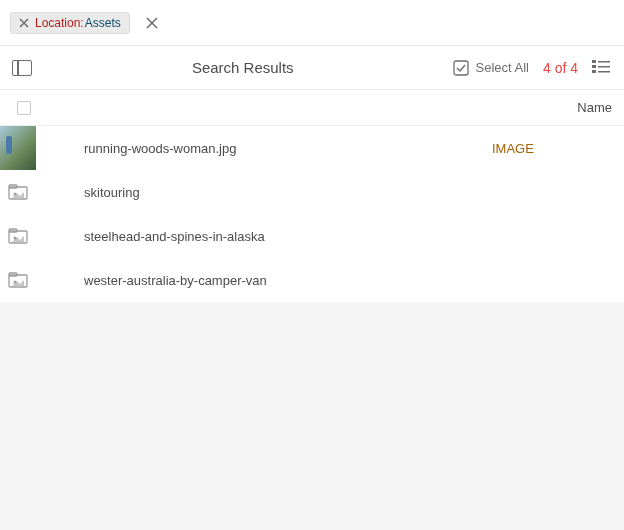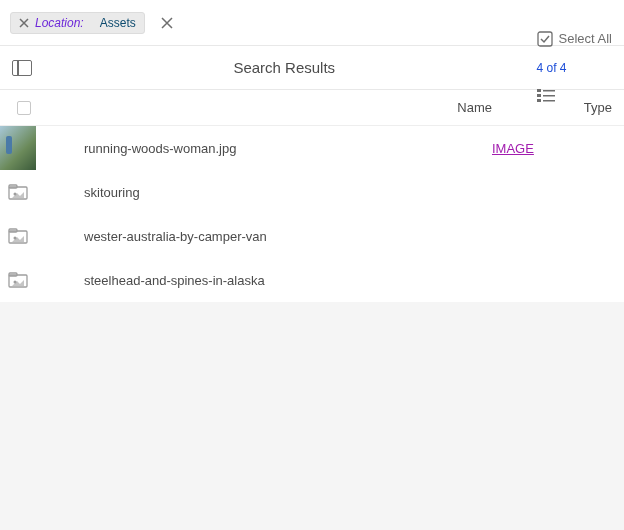--- a/index.html
+++ b/index.html
@@ -2,48 +2,48 @@
 <html><head>
 <meta charset="utf-8">
 <style>
 * { margin: 0; padding: 0; box-sizing: border-box; font-family: -apple-system, BlinkMacSystemFont, "Segoe UI", Arial, sans-serif; }
 body { width: 624px; height: 530px; background: #f5f5f5; color: #4b4b4b; }
 .app { width: 100%; height: 100%; background: #fff; display: flex; flex-direction: column; }
 
 .searchbar { display: flex; align-items: center; height: 46px; padding: 0 10px; border-bottom: 1px solid #e8e8e8; }
 .chip { display: inline-flex; align-items: center; background: #eaeaea; border: 1px solid #dcdcdc; border-radius: 3px; padding: 3px 8px; font-size: 12px; color: #6e6e6e; margin-right: 10px; }
 .chip .x { width: 10px; height: 10px; margin-right: 6px; display: inline-flex; align-items: center; justify-content: center; cursor: pointer; color: #6e6e6e; }
-.chip .label { color: #6d28d9; margin-right: 16px; font-style: italic; }
+.chip .label { color: #b91c1c; margin-right: 1px; }
 .chip .value { color: #0c4a6e; }
 .search-input { flex: 1; border: none; outline: none; font-size: 22px; color: #4b4b4b; padding: 2px 4px; background: transparent; }
 .close-search { width: 24px; height: 24px; display: flex; align-items: center; justify-content: center; cursor: pointer; color: #6e6e6e; }
 
 .toolbar { display: flex; align-items: center; height: 44px; padding: 0 12px; border-bottom: 1px solid #e8e8e8; }
 .rail-toggle { width: 20px; height: 16px; border: 1.5px solid #6e6e6e; border-radius: 2px; position: relative; cursor: pointer; }
 .rail-toggle::before { content: ""; position: absolute; left: 4px; top: 0; bottom: 0; width: 1.5px; background: #6e6e6e; }
 .title { flex: 1; text-align: center; font-size: 15px; font-weight: 400; color: #4b4b4b; }
-.toolbar-right { display: flex; align-items: flex-start; gap: 14px; flex-direction: column; }
+.toolbar-right { display: flex; align-items: flex-end; gap: 14px; }
 .select-all { display: flex; align-items: center; gap: 6px; cursor: pointer; color: #6e6e6e; font-size: 13px; }
 .sel-icon { width: 16px; height: 16px; }
-.count { color: #1d4ed8; font-size: 12px; }
+.count { color: #ef4444; font-size: 14px; }
 .view-toggle { width: 20px; height: 16px; cursor: pointer; color: #6e6e6e; }
 
 .table-header { display: flex; align-items: center; height: 36px; padding: 0 12px 0 10px; border-bottom: 1px solid #eee; font-size: 13px; color: #4b4b4b; font-weight: 400; text-align: right; }
 .sel-col { width: 28px; display: flex; align-items: center; justify-content: center; }
 .name-col { flex: 1; padding-left: 10px; }
 .type-col { width: 120px; }
 .checkbox { width: 14px; height: 14px; border: 1px solid #c8c8c8; border-radius: 2px; background: #fff; }
 
 .row { display: flex; align-items: center; height: 44px; padding: 0 12px 0 0; font-size: 13px; color: #4b4b4b; gap: 36px; }
 .thumb { width: 36px; height: 44px; display: flex; align-items: center; justify-content: center; }
 .thumb-img { width: 36px; height: 44px; background: linear-gradient(135deg, #a8c8d8 0%, #6b8a5a 60%, #3a5a3a 100%); position: relative; overflow: hidden; }
 .thumb-img::after { content: ""; position: absolute; left: 6px; top: 10px; width: 6px; height: 18px; background: #4a7aa8; border-radius: 2px; }
 .thumb-folder { width: 20px; height: 16px; color: #9e9e9e; }
 .row-name { flex: 1; padding-left: 12px; }
-.row-type { width: 120px; color: #a21caf; text-decoration: underline; }
+.row-type { width: 120px; color: #a16207; }
 
 .rest { flex: 1; background: #f5f5f5; }
 svg { display: block; }
 </style>
 </head>
 <body>
 
 <div class="app">
 
   <div class="searchbar">
@@ -88,21 +88,20 @@
         </svg>
       </div>
     </div>
   </div>
 
   <div class="table-header">
     <div class="sel-col">
       <div class="checkbox"></div>
     </div>
     <div class="name-col">Name</div>
-    <div class="type-col">Type</div>
   </div>
 
   <div id="rows">
       <div class="row">
         <div class="thumb">
           <div class="thumb-img"></div>
         </div>
         <div class="row-name">running-woods-woman.jpg</div>
         <div class="row-type">IMAGE</div>
       </div>
@@ -120,31 +119,31 @@
       </div>
       <div class="row">
         <div class="thumb">
           <svg class="thumb-folder" viewBox="0 0 20 16" width="20" height="16">
             <rect x="1" y="3" width="18" height="12" rx="1" fill="none" stroke="#9e9e9e" stroke-width="1.3"></rect>
             <rect x="1" y="1" width="8" height="3" rx="1" fill="none" stroke="#9e9e9e" stroke-width="1.3"></rect>
             <circle cx="7" cy="10" r="1.5" fill="#9e9e9e"></circle>
             <path d="M4 14 L9 9 L12 12 L16 8 L16 14 Z" fill="#9e9e9e" opacity="0.6"></path>
           </svg>
         </div>
-        <div class="row-name">wester-australia-by-camper-van</div>
+        <div class="row-name">steelhead-and-spines-in-alaska</div>
         <div class="row-type"></div>
       </div>
       <div class="row">
         <div class="thumb">
           <svg class="thumb-folder" viewBox="0 0 20 16" width="20" height="16">
             <rect x="1" y="3" width="18" height="12" rx="1" fill="none" stroke="#9e9e9e" stroke-width="1.3"></rect>
             <rect x="1" y="1" width="8" height="3" rx="1" fill="none" stroke="#9e9e9e" stroke-width="1.3"></rect>
             <circle cx="7" cy="10" r="1.5" fill="#9e9e9e"></circle>
             <path d="M4 14 L9 9 L12 12 L16 8 L16 14 Z" fill="#9e9e9e" opacity="0.6"></path>
           </svg>
         </div>
-        <div class="row-name">steelhead-and-spines-in-alaska</div>
+        <div class="row-name">wester-australia-by-camper-van</div>
         <div class="row-type"></div>
       </div>
     </div>
 
   <div class="rest"></div>
 </div>
 
 </body></html>

